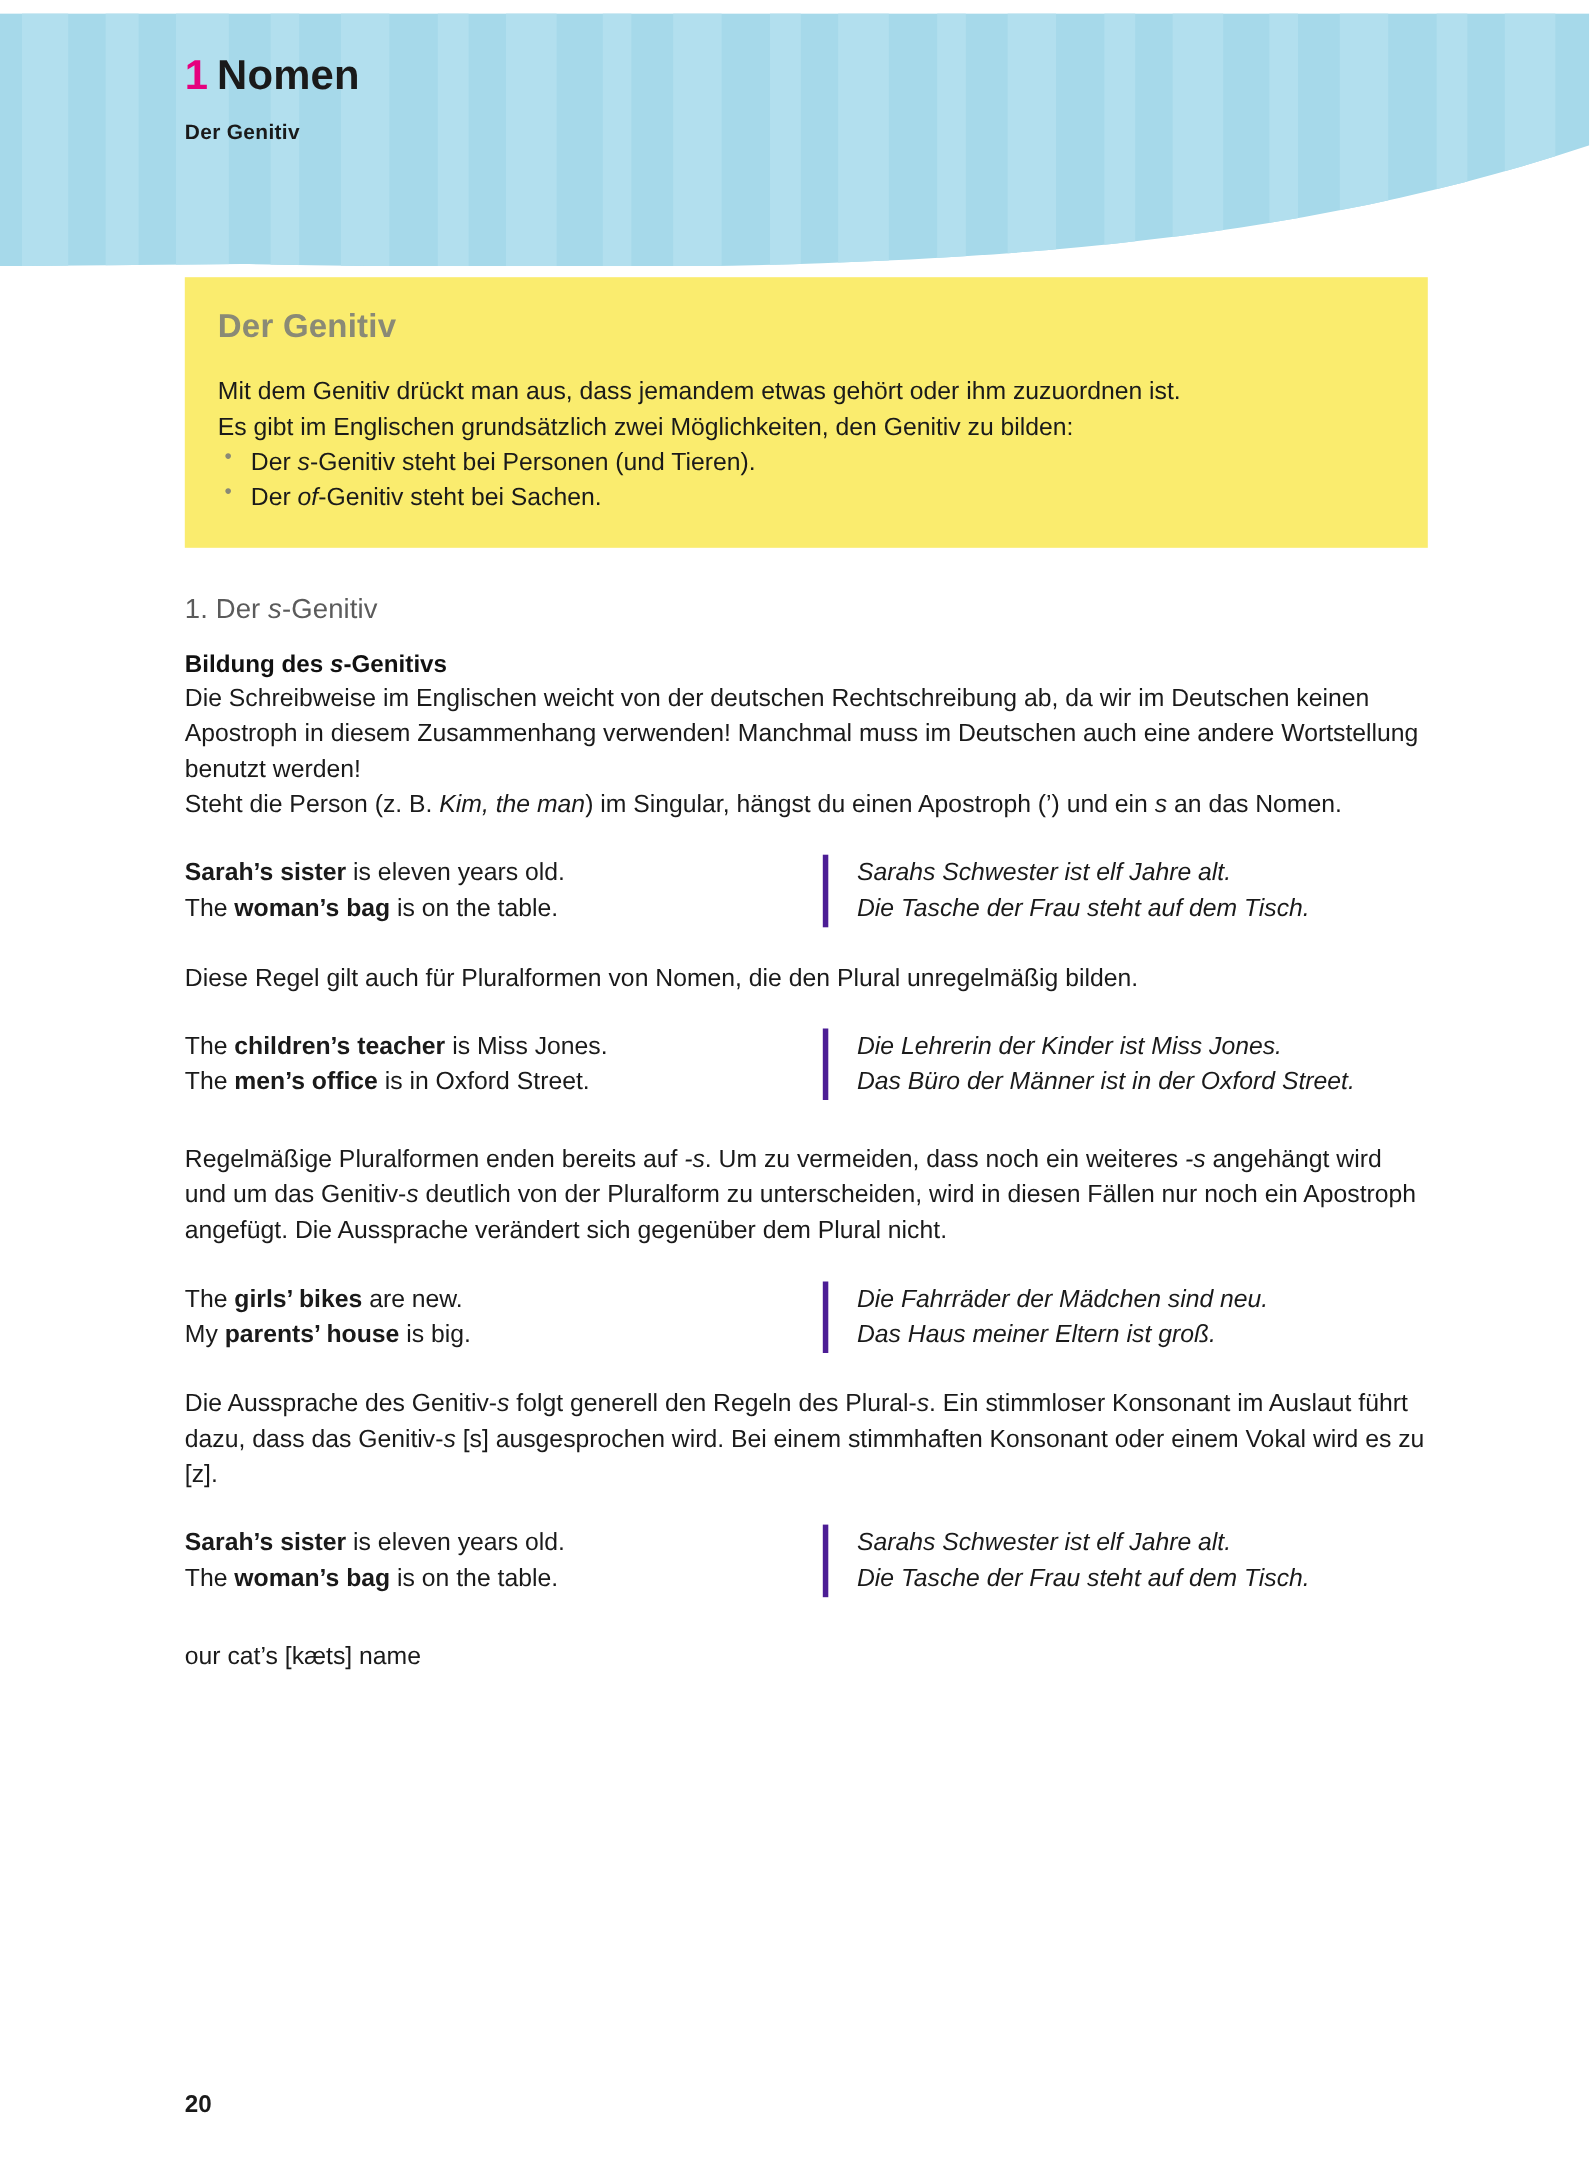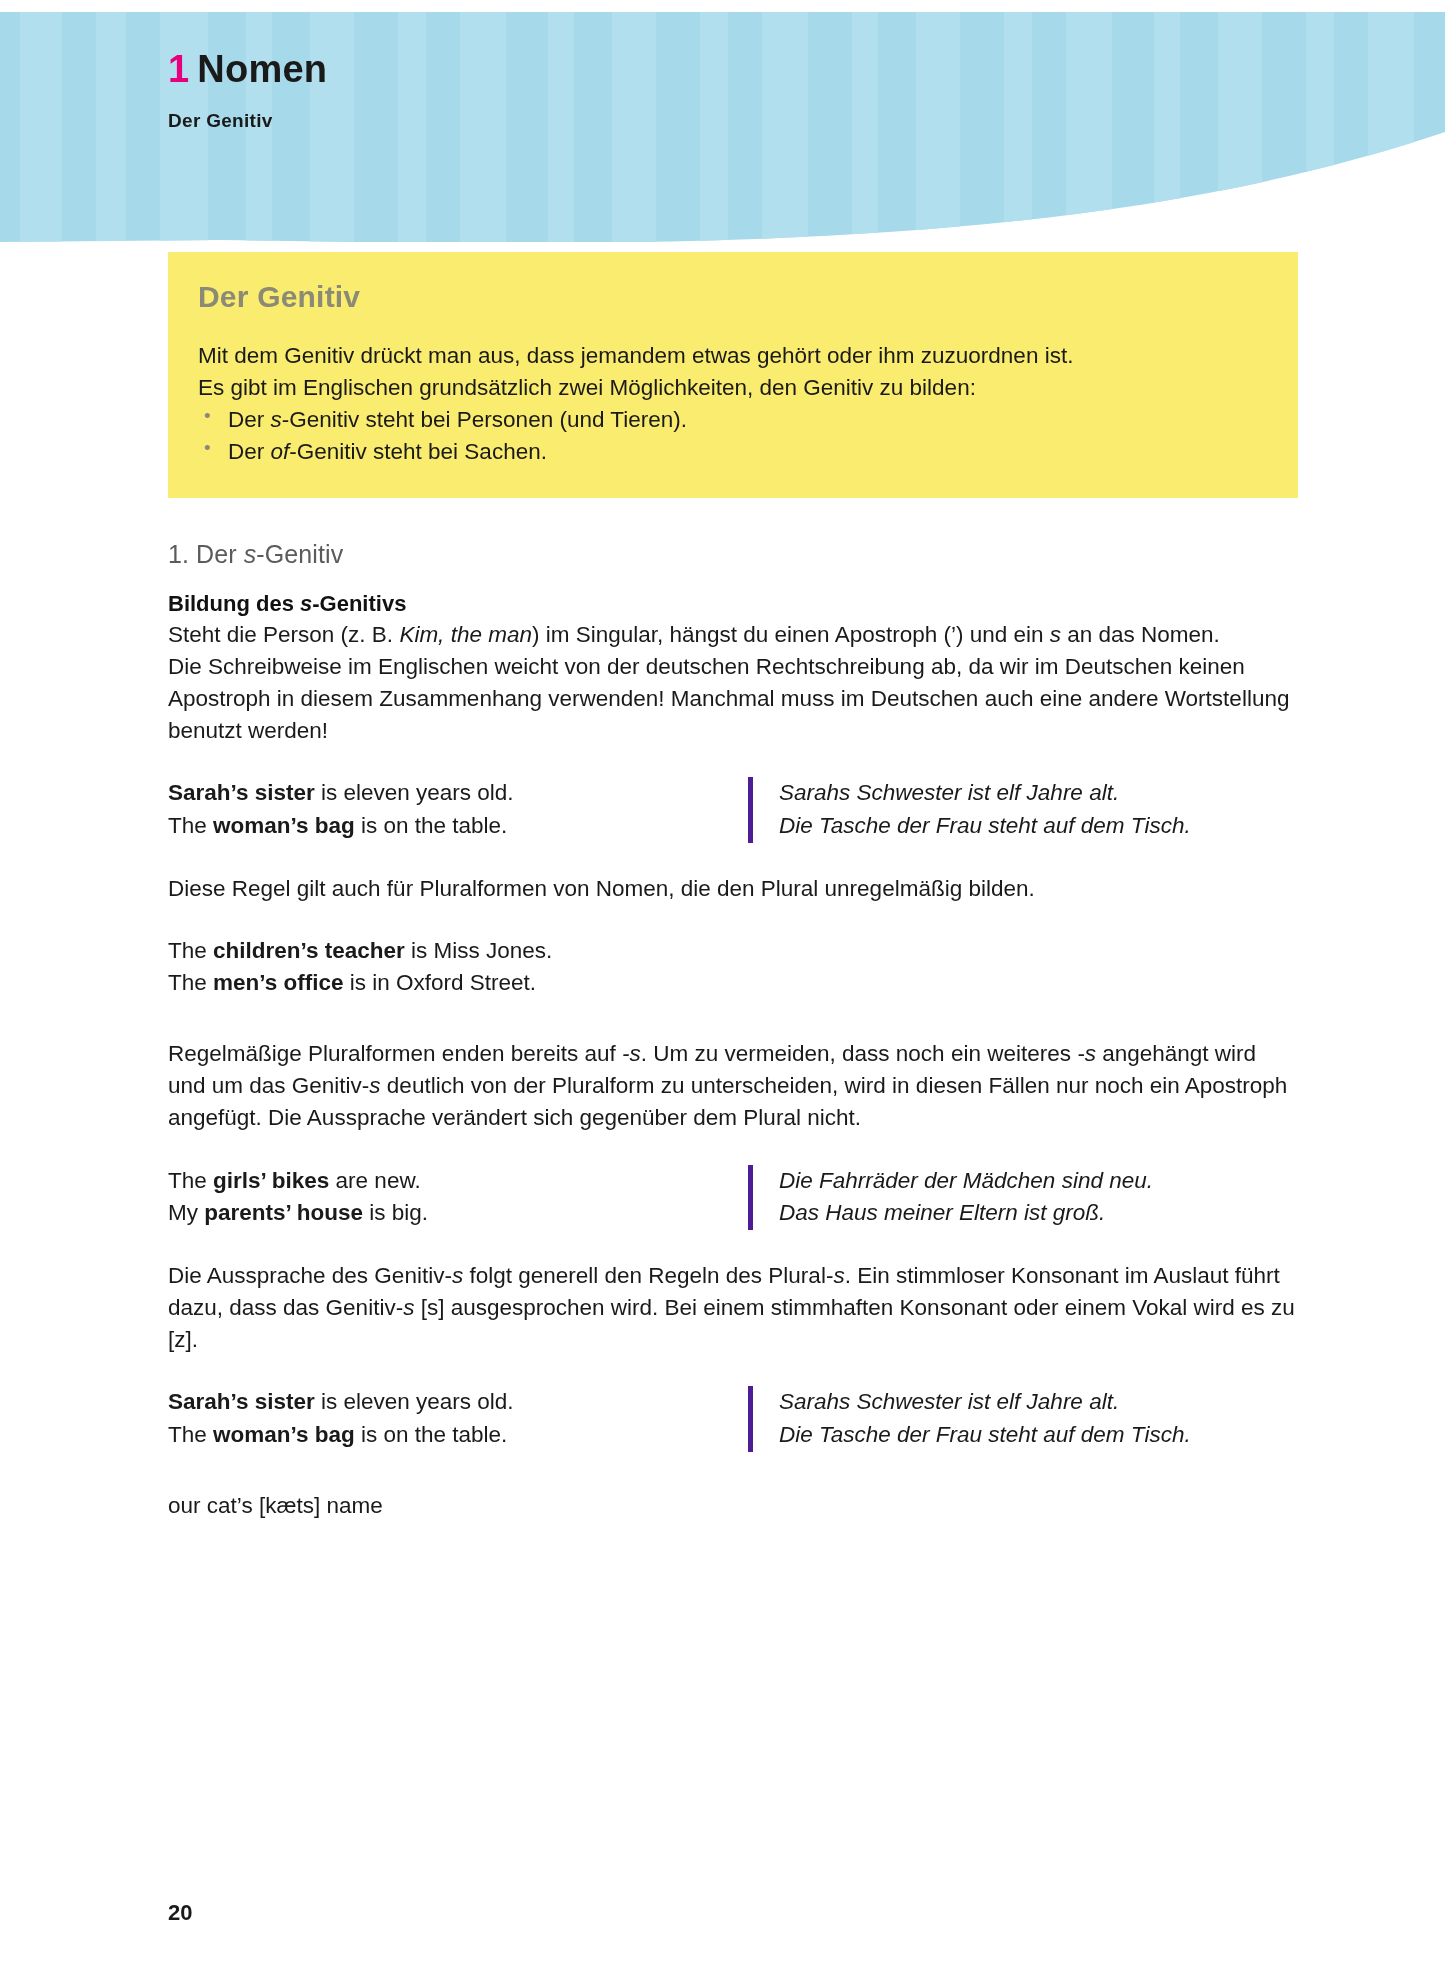--- a/index.html
+++ b/index.html
@@ -220,23 +220,23 @@
     <ul>
       <li><span>Der </span><span class="ital">s</span><span>-Genitiv steht bei Personen (und Tieren).</span></li>
       <li><span>Der </span><span class="ital">of</span><span>-Genitiv steht bei Sachen.</span></li>
     </ul>
   </div>
 
   <div class="sec-head"><span>1. Der </span><span class="ital">s</span><span>-Genitiv</span></div>
 
   <div class="sub-head"><span>Bildung des </span><span class="ital">s</span><span>-Genitivs</span></div>
 
+  <p class="body-par">Die Schreibweise im Englischen weicht von der deutschen Rechtschreibung ab, da wir im Deutschen keinen Apostroph in diesem Zusammenhang verwenden! Manchmal muss im Deutschen auch eine andere Wortstellung benutzt werden!</p>
+
   <p class="body-par"><span>Steht die Person (z. B. </span><span class="ital">Kim, the man</span><span>) im Singular, hängst du einen Apostroph (’) und ein </span><span class="ital">s</span><span> an das Nomen.</span></p>
-
-  <p class="body-par">Die Schreibweise im Englischen weicht von der deutschen Rechtschreibung ab, da wir im Deutschen keinen Apostroph in diesem Zusammenhang verwenden! Manchmal muss im Deutschen auch eine andere Wortstellung benutzt werden!</p>
 
   <div class="gap-md"></div>
 
   <div class="example">
     <div class="ex-left">
       <div class="ex-line"><span></span><b>Sarah’s sister</b><span> is eleven years old.</span></div>
       <div class="ex-line"><span>The </span><b>woman’s bag</b><span> is on the table.</span></div>
     </div>
     <div class="ex-right">
       <div class="ex-line">Sarahs Schwester ist elf Jahre alt.</div>
@@ -248,20 +248,24 @@
 
   <p class="body-par">Diese Regel gilt auch für Pluralformen von Nomen, die den Plural unregelmäßig bilden.</p>
 
   <div class="gap-md"></div>
 
   <div class="example">
     <div class="ex-left">
       <div class="ex-line"><span>The </span><b>children’s teacher</b><span> is Miss Jones.</span></div>
       <div class="ex-line"><span>The </span><b>men’s office</b><span> is in Oxford Street.</span></div>
     </div>
+    <div class="ex-right">
+      <div class="ex-line">Die Lehrerin der Kinder ist Miss Jones.</div>
+      <div class="ex-line">Das Büro der Männer ist in der Oxford Street.</div>
+    </div>
   </div>
 
   <div class="gap-lg"></div>
 
   <p class="body-par"><span>Regelmäßige Pluralformen enden bereits auf </span><span class="ital">-s</span><span>. Um zu vermeiden, dass noch ein weiteres </span><span class="ital">-s</span><span> angehängt wird und um das Genitiv-</span><span class="ital">s</span><span> deutlich von der Pluralform zu unterscheiden, wird in diesen Fällen nur noch ein Apostroph angefügt. Die Aussprache verändert sich gegenüber dem Plural nicht.</span></p>
 
   <div class="gap-md"></div>
 
   <div class="example">
     <div class="ex-left">

